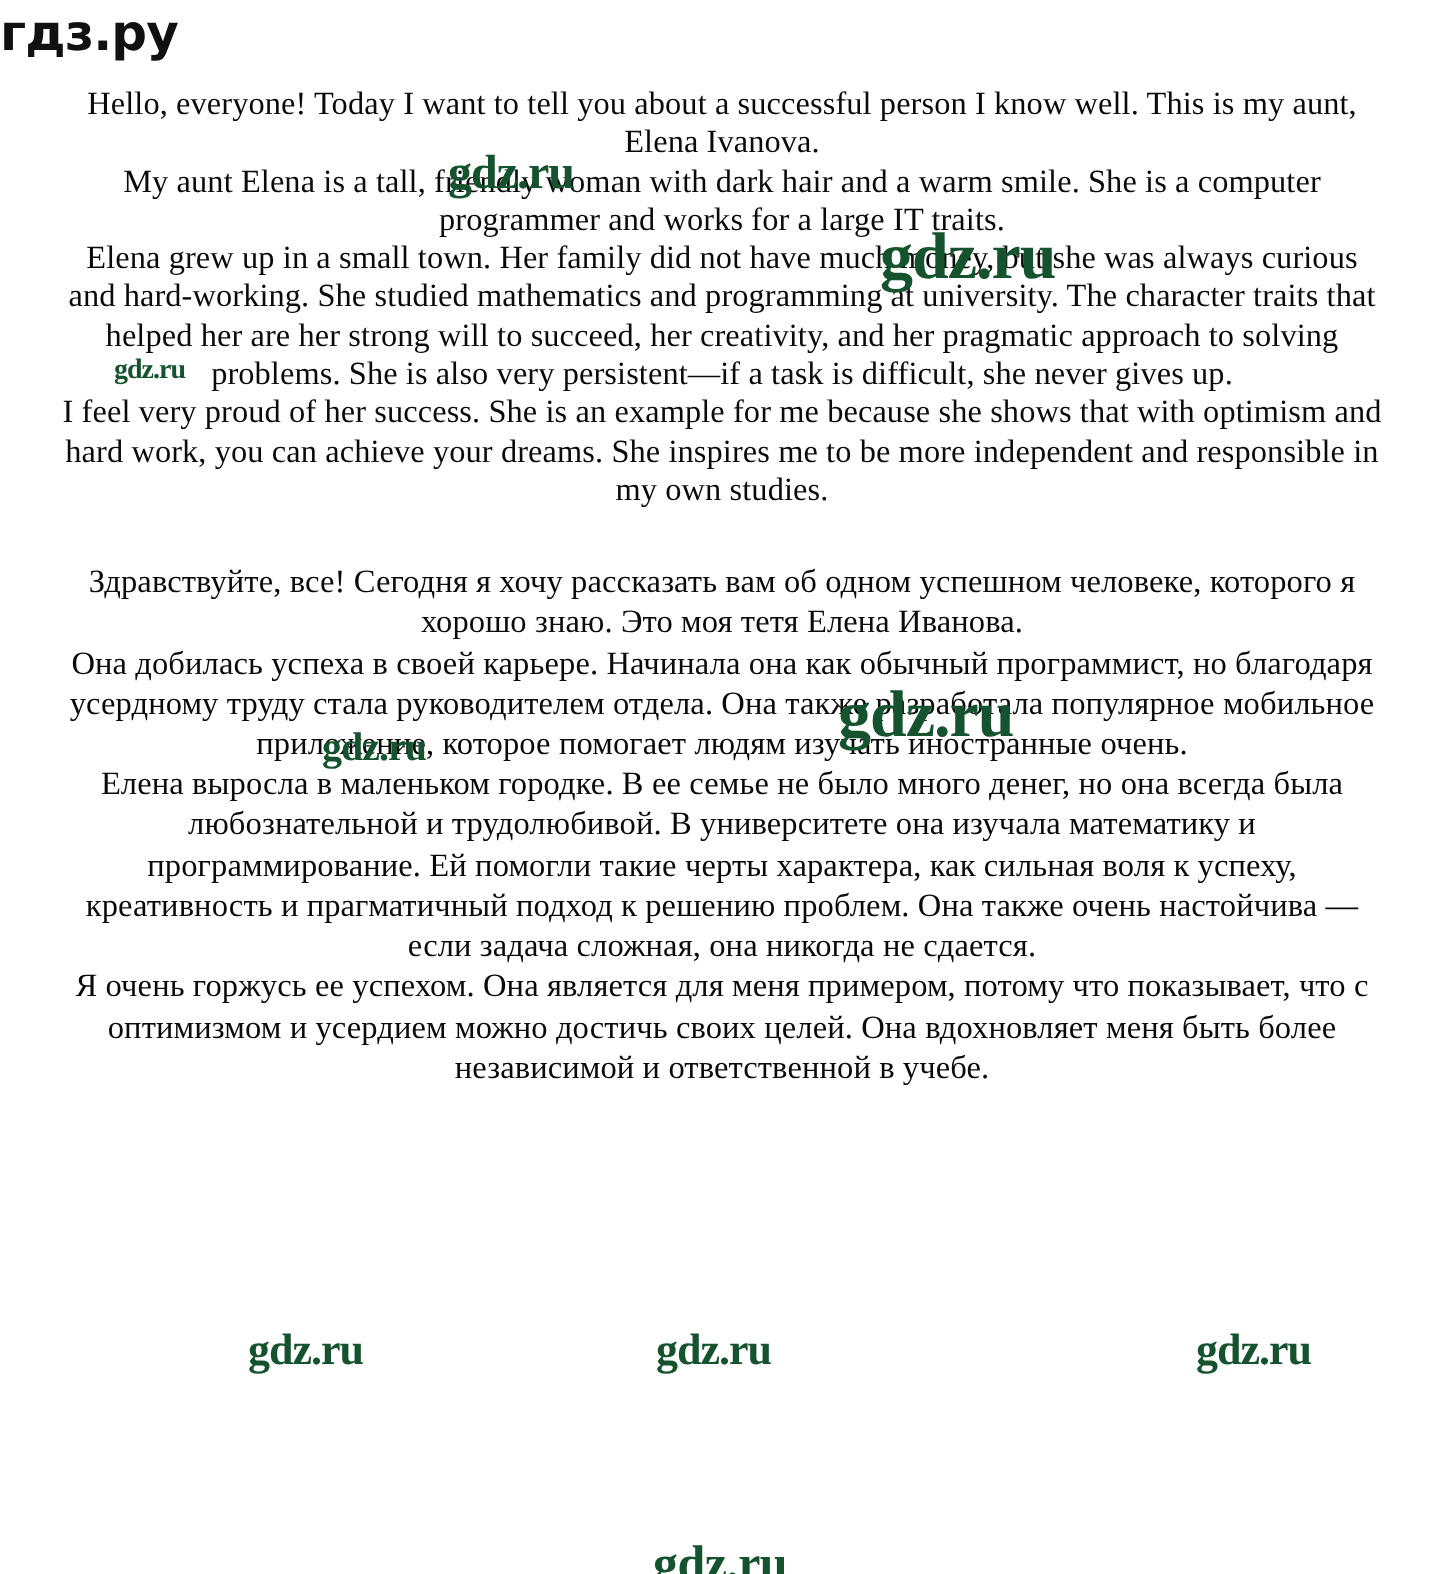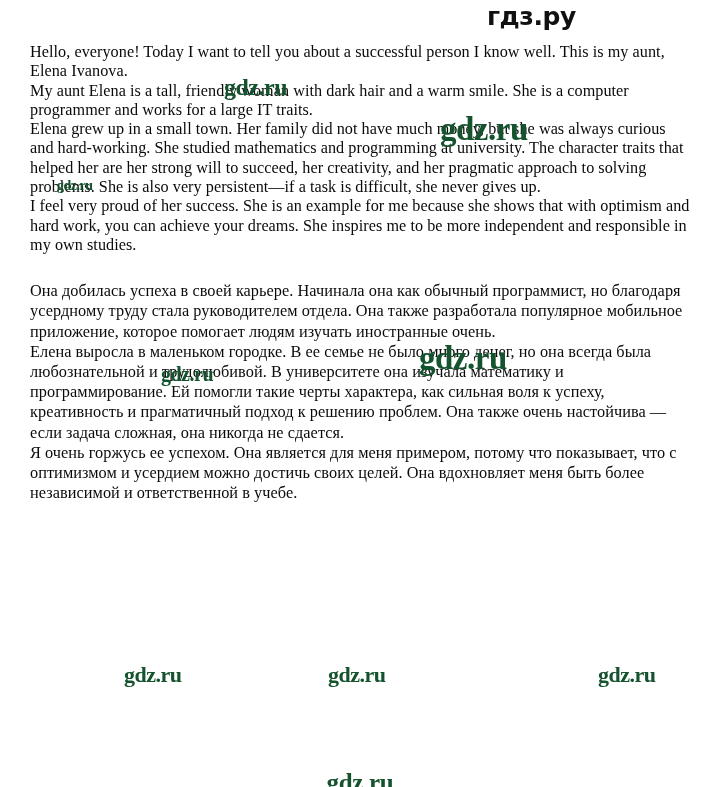--- a/index.html
+++ b/index.html
@@ -18,42 +18,42 @@
     background: #ffffff;
     overflow: hidden;
   }
 
   
   .site-logo {
     position: absolute;
     top: 2px;
     left: 0;
     width: 576px;
-    text-align: right;
+    text-align: left;
     font-family: "DejaVu Sans", sans-serif;
     font-weight: bold;
     font-size: 25px;
     letter-spacing: -0.4px;
     color: #111111;
     line-height: 30px;
   }
 
   
   .content {
     position: absolute;
     left: 30px;
     top: 43px;
     width: 662px;
   }
   .para {
     font-family: "Liberation Serif", serif;
     font-size: 16.2px;
     line-height: 19.3px;
     margin: 0;
-    text-align: left;
+    text-align: center;
     color: #0a0a0a;
     letter-spacing: 0.05px;
   }
   .block-ru .para {
     line-height: 20.2px;
     font-size: 16.3px;
   }
   .block-ru {
     margin-top: 26px;
   }
@@ -90,20 +90,21 @@
   <div class="content">
 
     <div class="block-en">
       <p class="para">Hello, everyone! Today I want to tell you about a successful person I know well. This is my aunt, Elena Ivanova.</p>
       <p class="para">My aunt Elena is a tall, friendly woman with dark hair and a warm smile. She is a computer programmer and works for a large IT traits.</p>
       <p class="para">Elena grew up in a small town. Her family did not have much money, but she was always curious and hard-working. She studied mathematics and programming at university. The character traits that helped her are her strong will to succeed, her creativity, and her pragmatic approach to solving problems. She is also very persistent—if a task is difficult, she never gives up.</p>
       <p class="para">I feel very proud of her success. She is an example for me because she shows that with optimism and hard work, you can achieve your dreams. She inspires me to be more independent and responsible in my own studies.</p>
     </div>
 
     <div class="block-ru">
+      <p class="para">Здравствуйте, все! Сегодня я хочу рассказать вам об одном успешном человеке, которого я хорошо знаю. Это моя тетя Елена Иванова.</p>
       <p class="para">Она добилась успеха в своей карьере. Начинала она как обычный программист, но благодаря усердному труду стала руководителем отдела. Она также разработала популярное мобильное приложение, которое помогает людям изучать иностранные очень.</p>
       <p class="para">Елена выросла в маленьком городке. В ее семье не было много денег, но она всегда была любознательной и трудолюбивой. В университете она изучала математику и программирование. Ей помогли такие черты характера, как сильная воля к успеху, креативность и прагматичный подход к решению проблем. Она также очень настойчива — если задача сложная, она никогда не сдается.</p>
       <p class="para">Я очень горжусь ее успехом. Она является для меня примером, потому что показывает, что с оптимизмом и усердием можно достичь своих целей. Она вдохновляет меня быть более независимой и ответственной в учебе.</p>
     </div>
 
   </div>
 
   <div id="watermark-layer">
       <div class="wm wm-a" style="left: 224px; top: 56px;">gdz.ru</div>
       <div class="wm wm-b" style="left: 440px; top: 93px;">gdz.ru</div>

